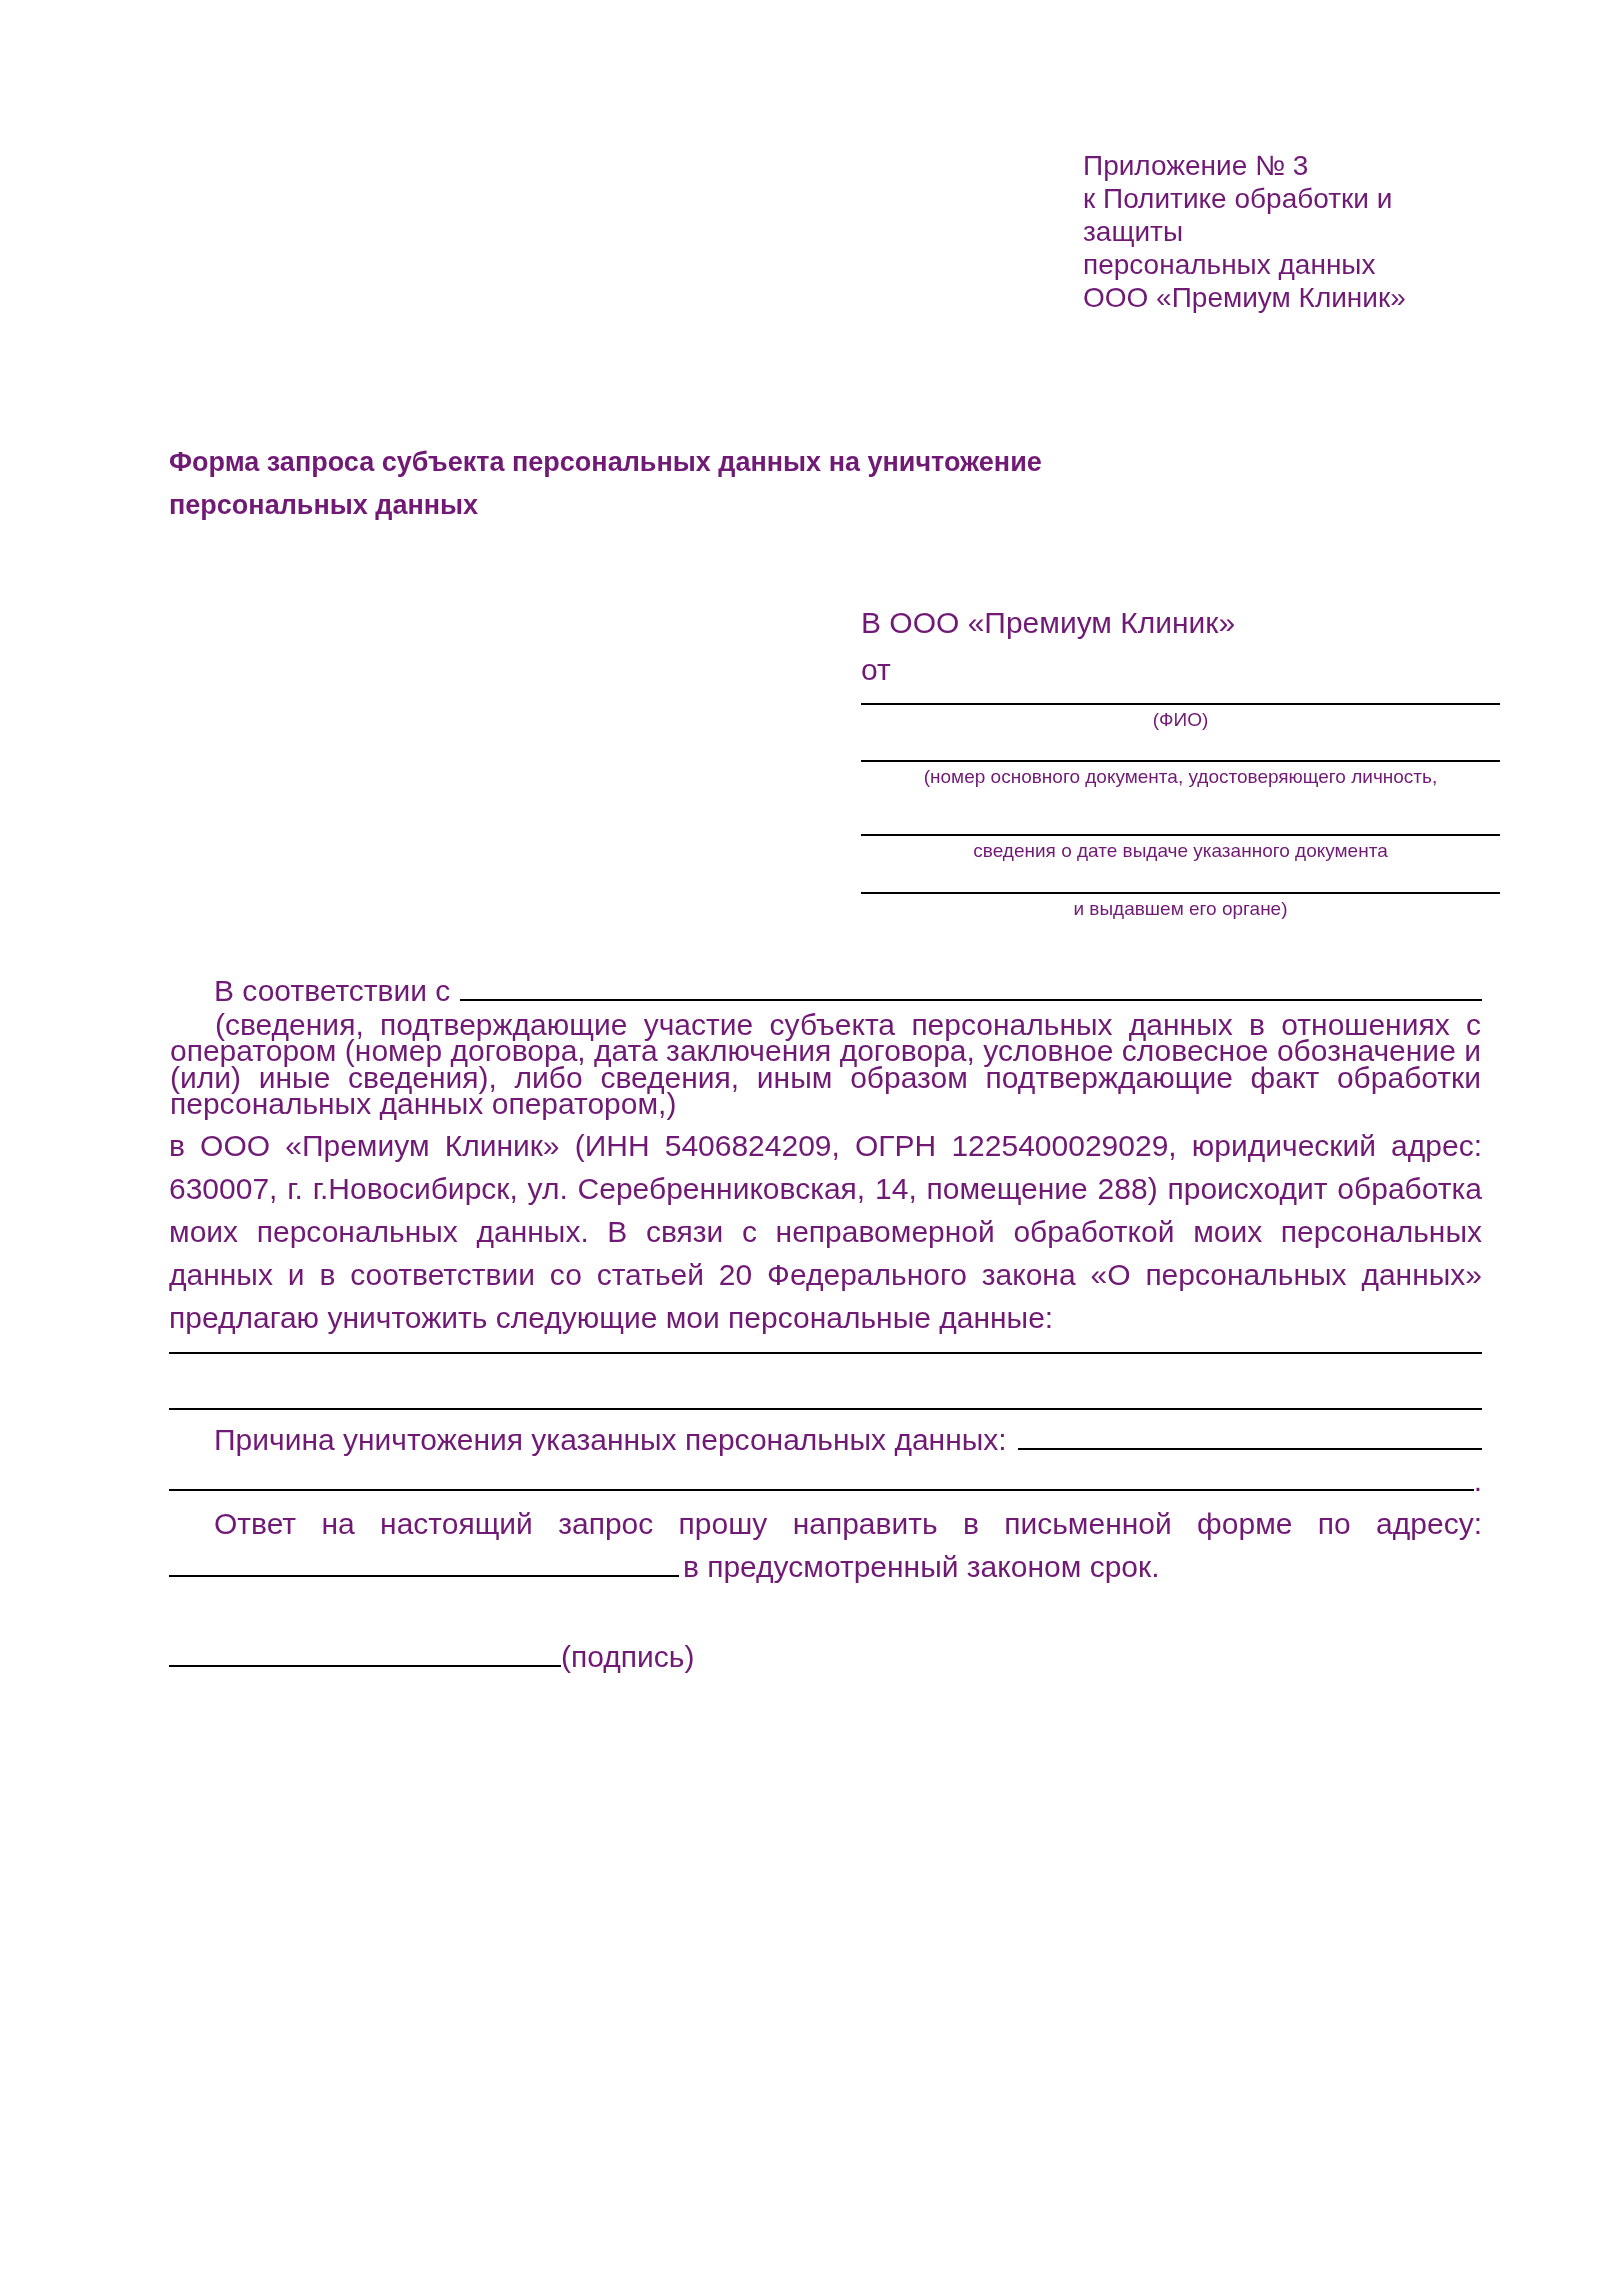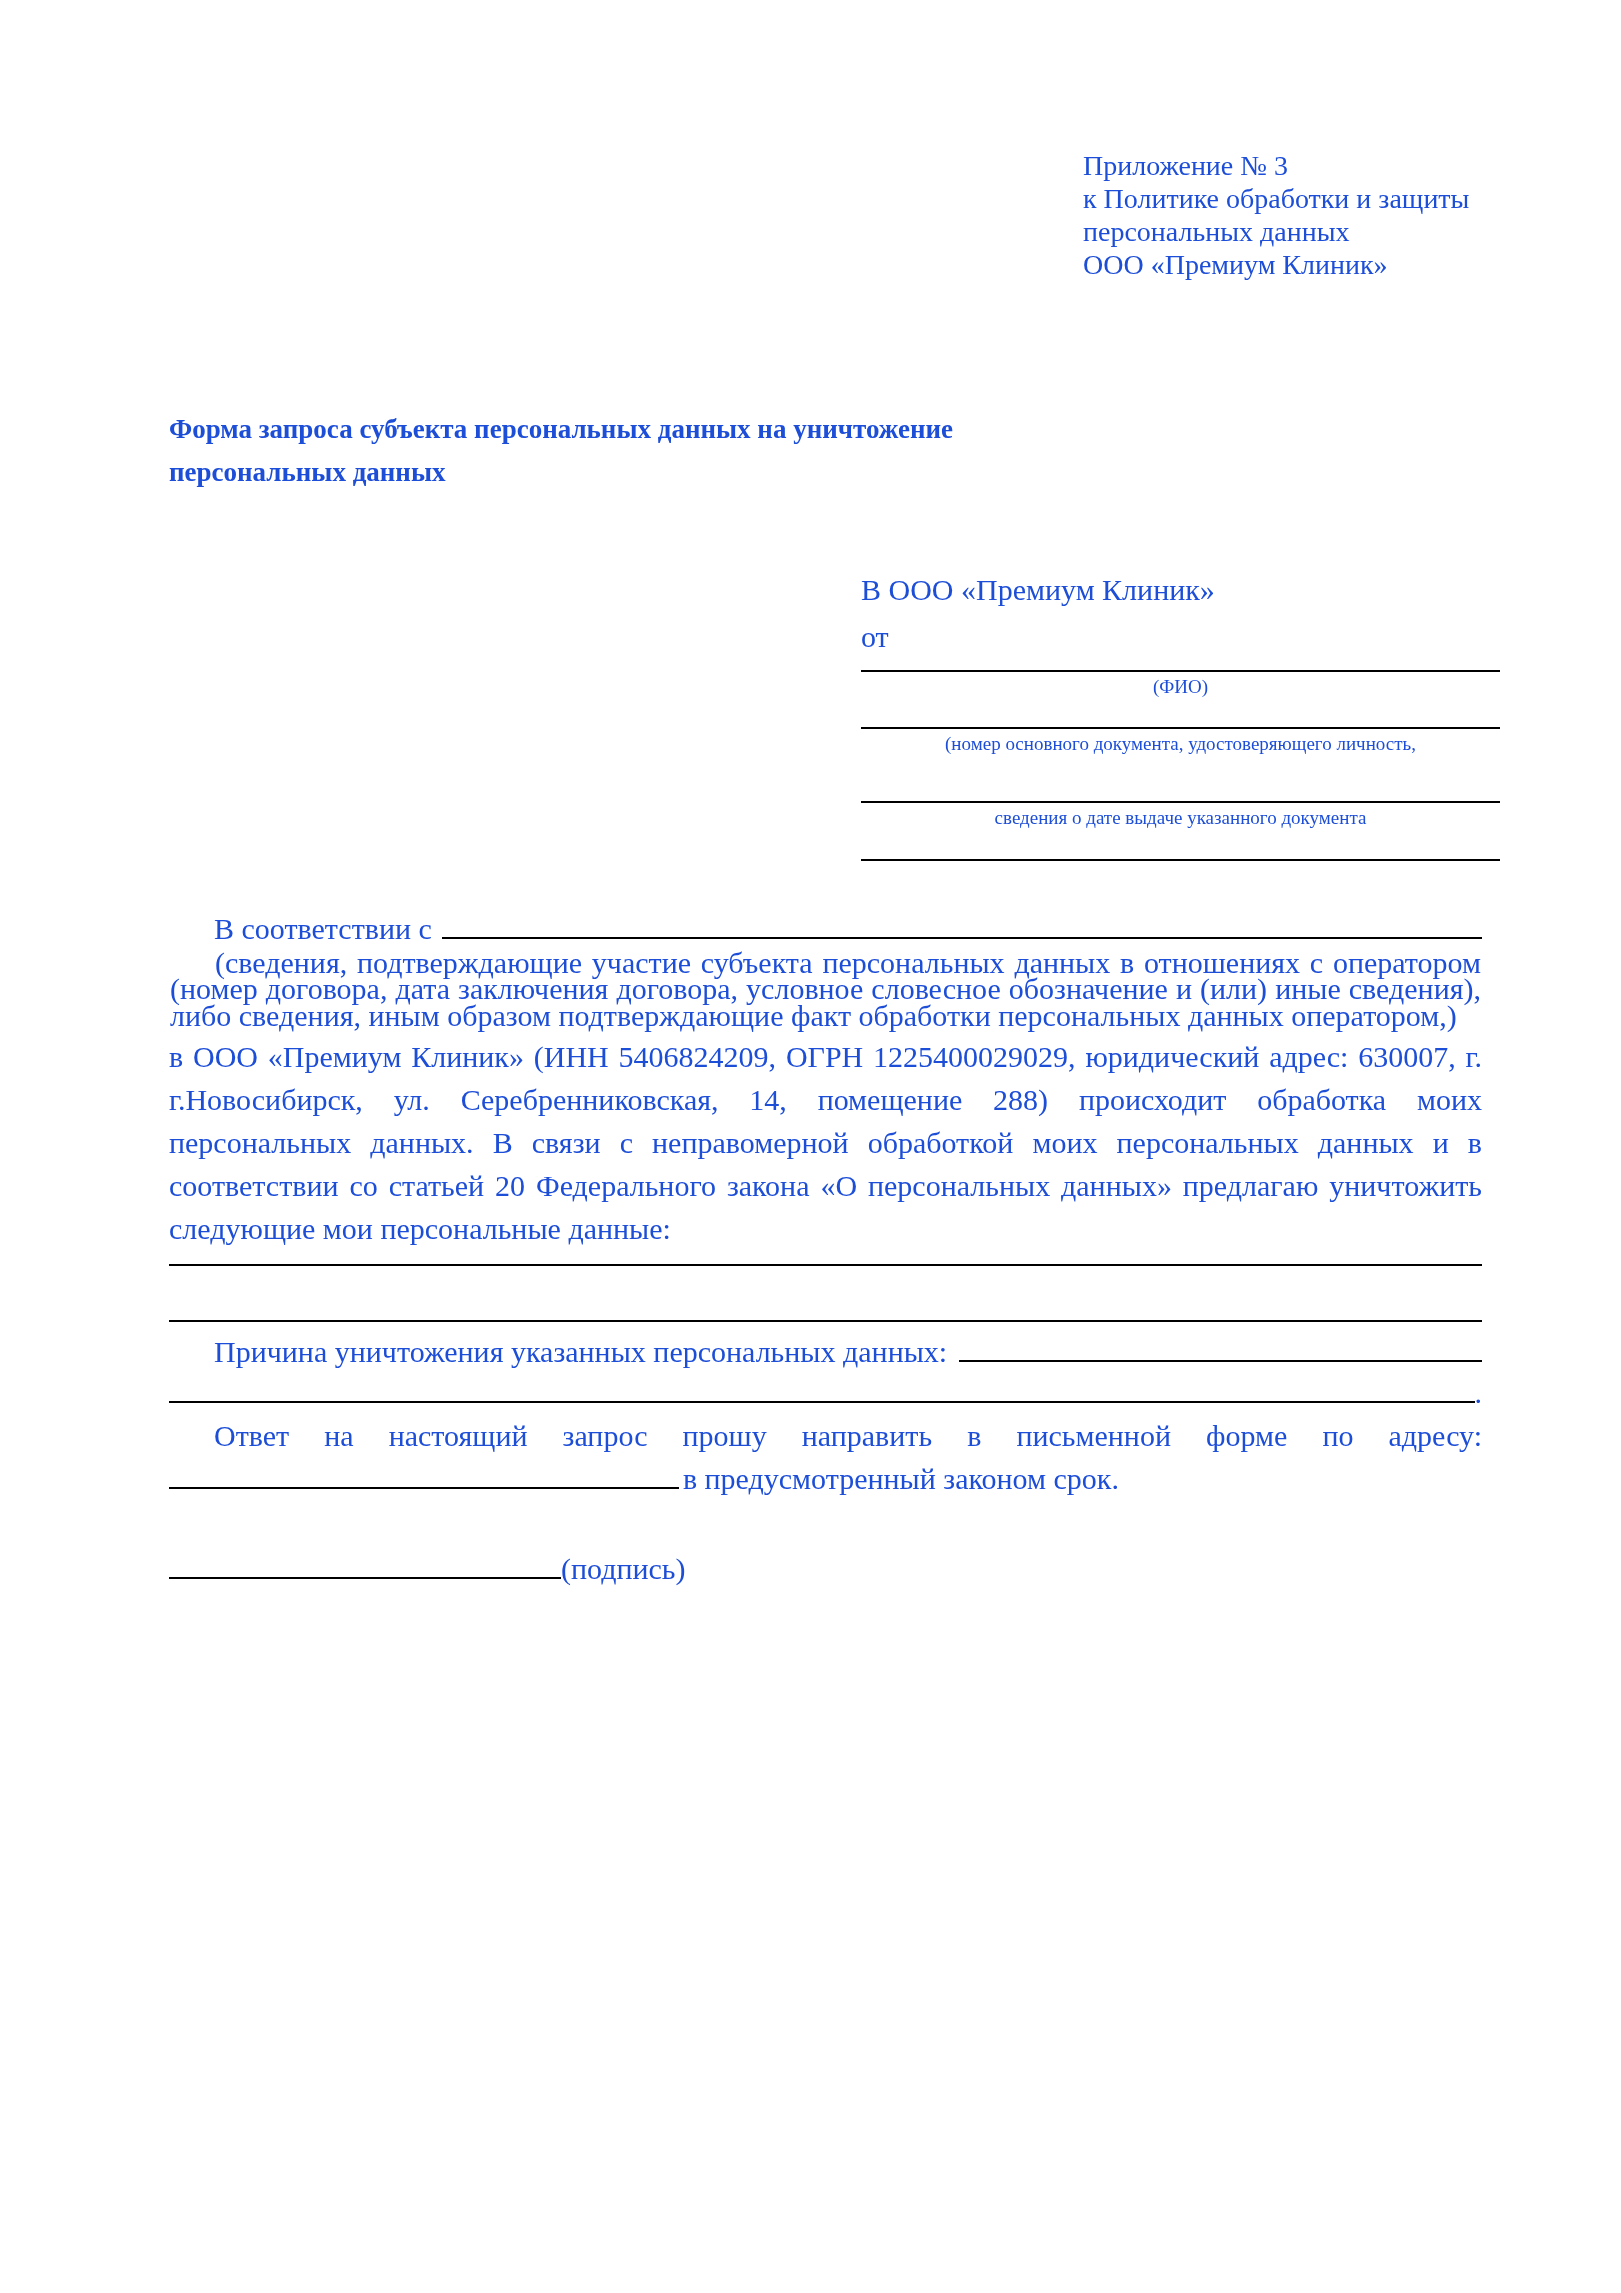--- a/index.html
+++ b/index.html
@@ -2,22 +2,22 @@
 <html><head>
 <meta charset="utf-8">
 <style>
   html, body { margin: 0; padding: 0; background: #ffffff; }
   .page {
     position: relative;
     width: 1621px;
     height: 2294px;
     box-sizing: border-box;
     background: #ffffff;
-    color: #1d4ed8;
-    font-family: Liberation Serif, serif;
+    color: #701a75;
+    font-family: Liberation Sans, sans-serif;
     font-size: 30px;
     padding: 149px 139px 59px 169px;
     overflow: hidden;
   }
 
   
   .header-block { margin-left: 914px; font-size: 28px; line-height: 33px; }
 
   
   .title { margin: 127px 0 0 0; font-size: 27px; font-weight: bold; line-height: 43px; }
@@ -102,20 +102,21 @@
       <div class="field-caption">(номер основного документа, удостоверяющего личность,</div>
     </div>
 
     <div class="field f3">
       <div class="field-line"></div>
       <div class="field-caption">сведения о дате выдаче указанного документа</div>
     </div>
 
     <div class="field f4">
       <div class="field-line"></div>
+      <div class="field-caption">и выдавшем его органе)</div>
     </div>
   </div>
 
   <div class="flex-row accordance-row">
     <span class="indent-spacer"></span>
     <span class="label-nowrap">В соответствии с</span>
     <span class="fill-flex"></span>
   </div>
 
   <p class="note">(сведения, подтверждающие участие субъекта персональных данных в отношениях с оператором (номер договора, дата заключения договора, условное словесное обозначение и (или) иные сведения), либо сведения, иным образом подтверждающие факт обработки персональных данных оператором,)</p>

